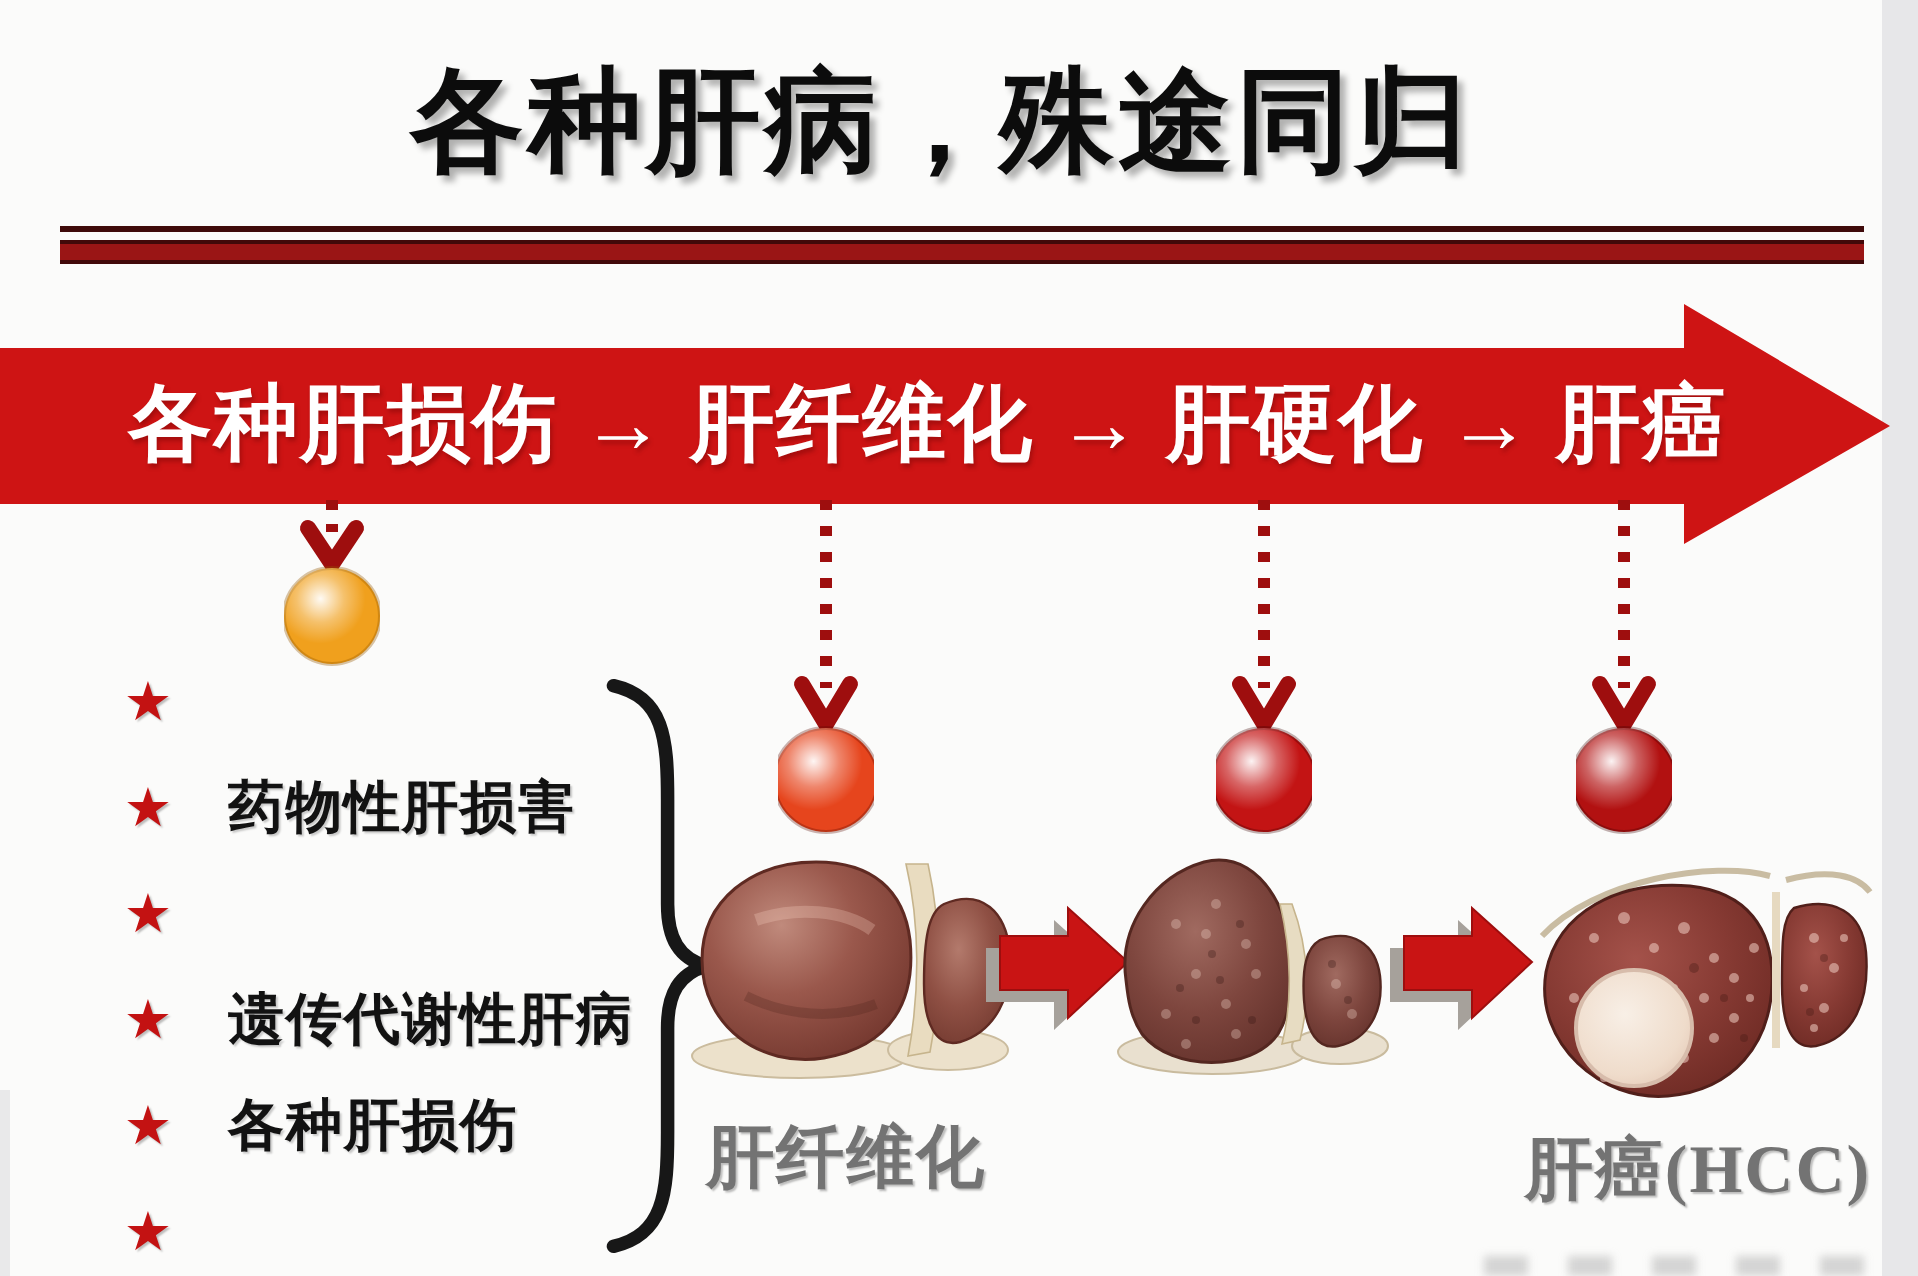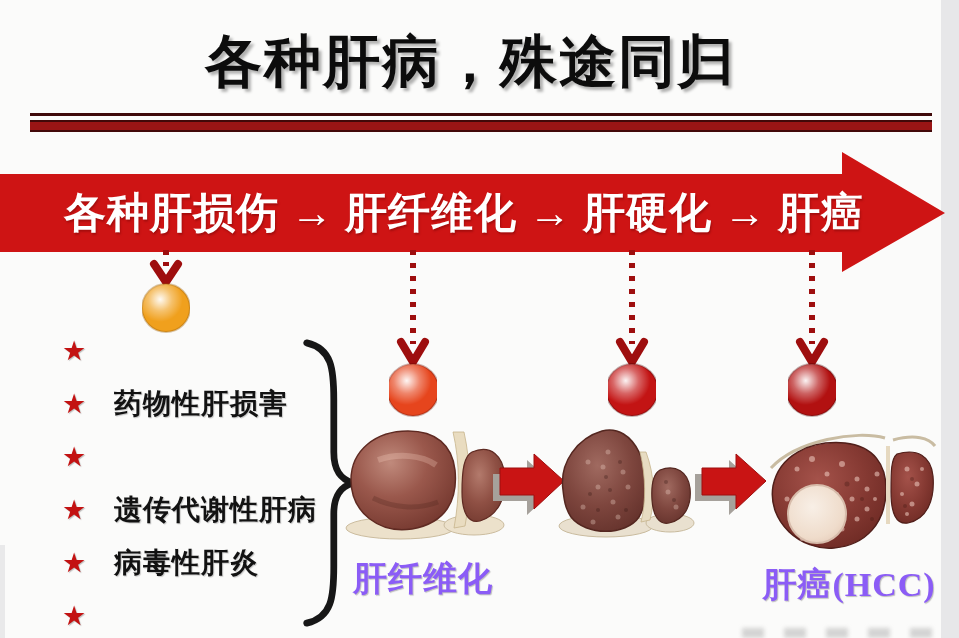--- a/index.html
+++ b/index.html
@@ -46,21 +46,21 @@
   .liver-svg{position:absolute;}
   .liver1{left:338px;top:420px;width:170px;height:125px;}
   .liver2{left:548px;top:422px;width:150px;height:122px;}
   .liver3{left:757px;top:424px;width:185px;height:135px;}
 
   .block-arrow{position:absolute;width:76px;height:66px;}
   .arrow1{left:492px;top:450px;}
   .arrow2{left:694px;top:450px;}
 
   .stage-label{
-    position:absolute;text-align:center;font-size:34px;font-weight:800;color:#8b5cf6;
+    position:absolute;text-align:center;font-size:34px;font-weight:800;color:#737373;
     letter-spacing:1px;white-space:nowrap;text-shadow:1px 1px 1px rgba(0,0,0,0.25);
   }
   .slabel1{left:348px;top:556px;width:150px;}
   .slabel2{left:556px;top:558px;width:140px;}
   .slabel3{left:760px;top:562px;width:178px;}
 
   .watermark{
     position:absolute;left:742px;top:628px;width:193px;height:10px;
     background:repeating-linear-gradient(90deg,rgba(150,150,150,.38) 0 22px,transparent 22px 42px);
     filter:blur(2px);
@@ -157,21 +157,21 @@
     </li>
     <li class="cause-item">
       <span class="cause-star">★</span>
     </li>
     <li class="cause-item">
       <span class="cause-star">★</span>
       <span class="cause-label">遗传代谢性肝病</span>
     </li>
     <li class="cause-item">
       <span class="cause-star">★</span>
-      <span class="cause-label">病毒性肝炎</span>
+      <span class="cause-label">各种肝损伤</span>
     </li>
     <li class="cause-item">
       <span class="cause-star">★</span>
     </li>
   </ul>
 
   <svg class="brace-svg" viewBox="0 0 60 300">
     <path d="M8,5 C34,11 36,32 36,64 L36,118 C36,136 42,146 56,150 C42,154 36,164 36,182 L36,236 C36,268 34,289 8,295" fill="none" stroke="#171717" stroke-width="7" stroke-linecap="round"></path>
   </svg>
 

